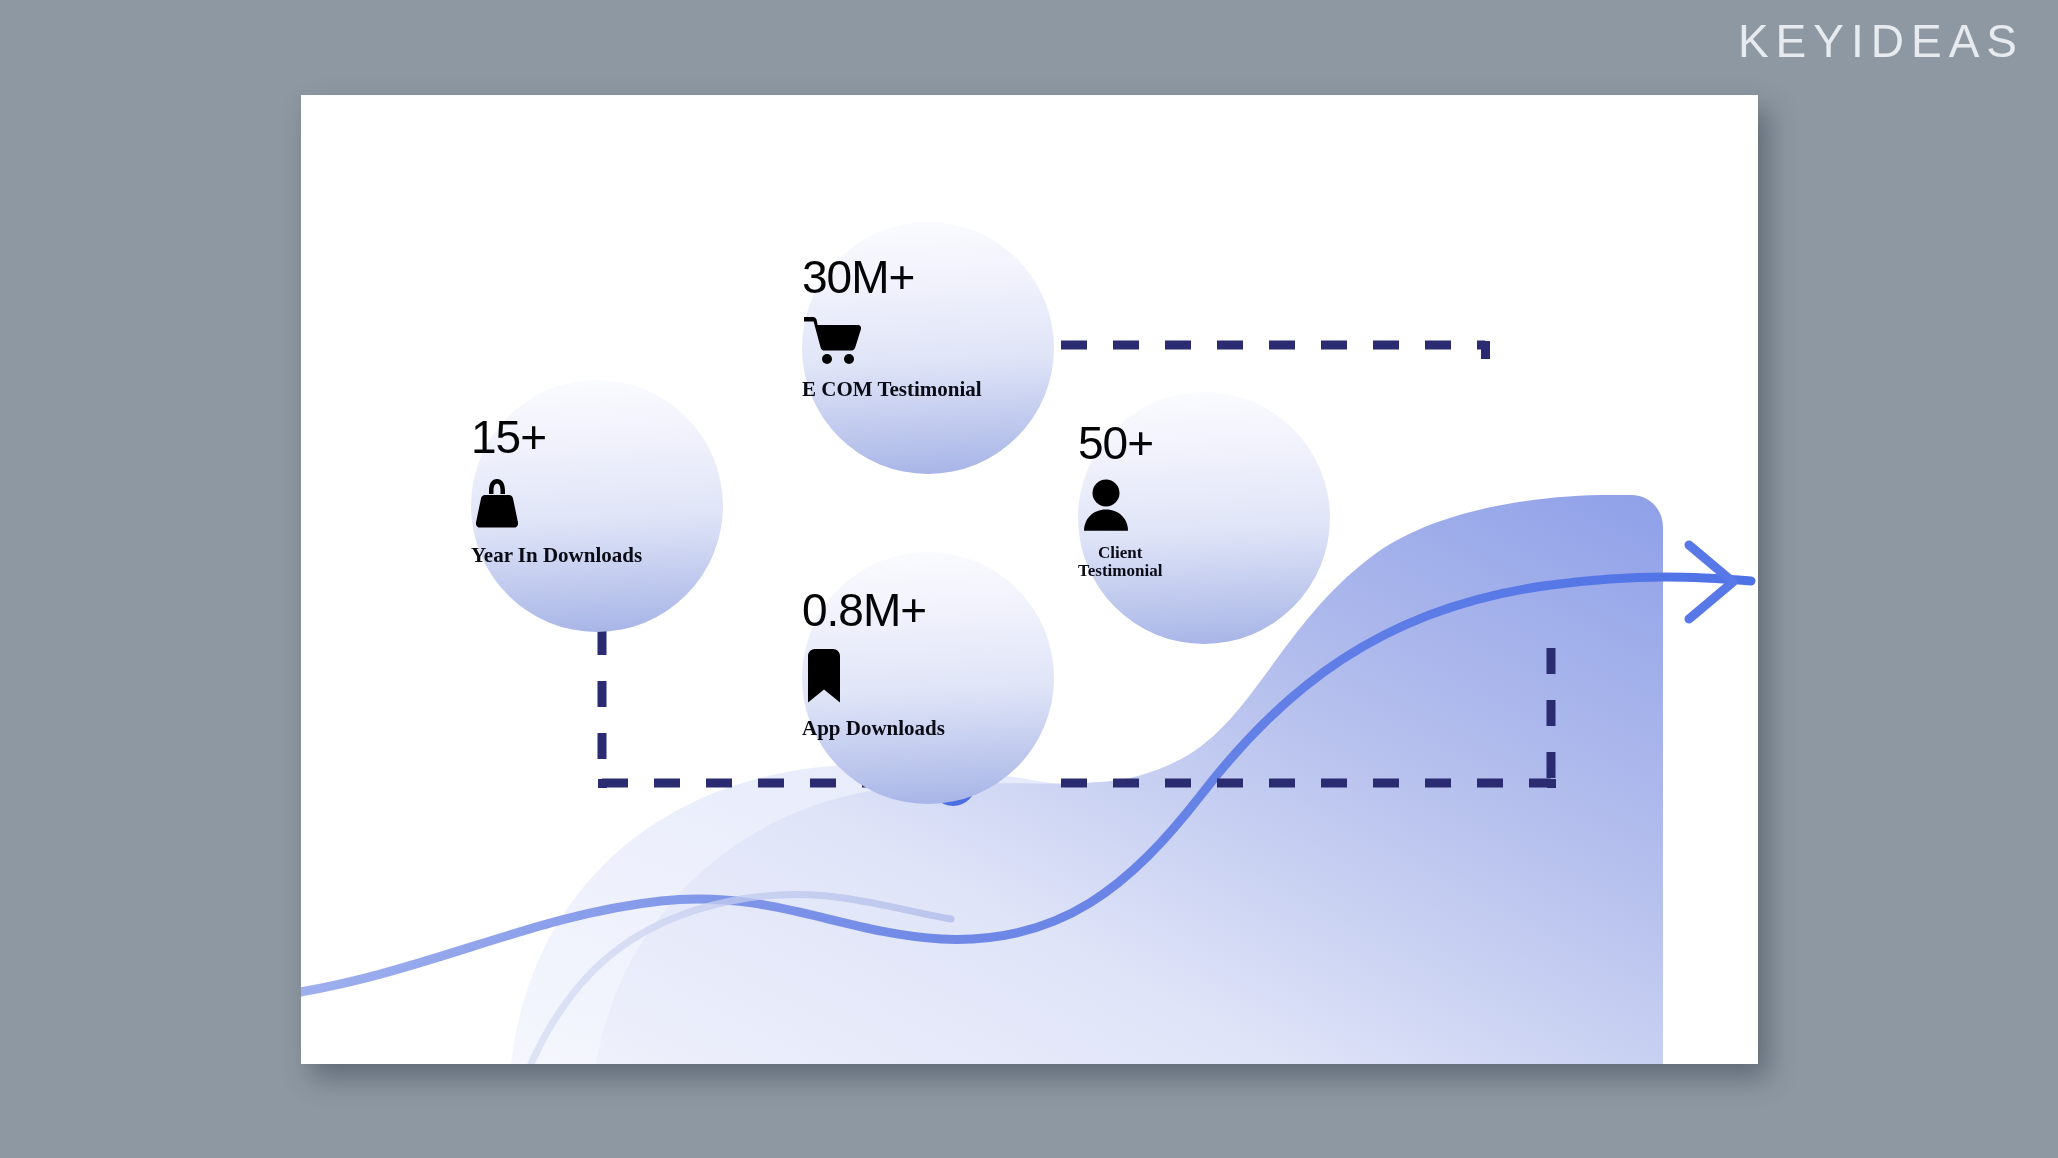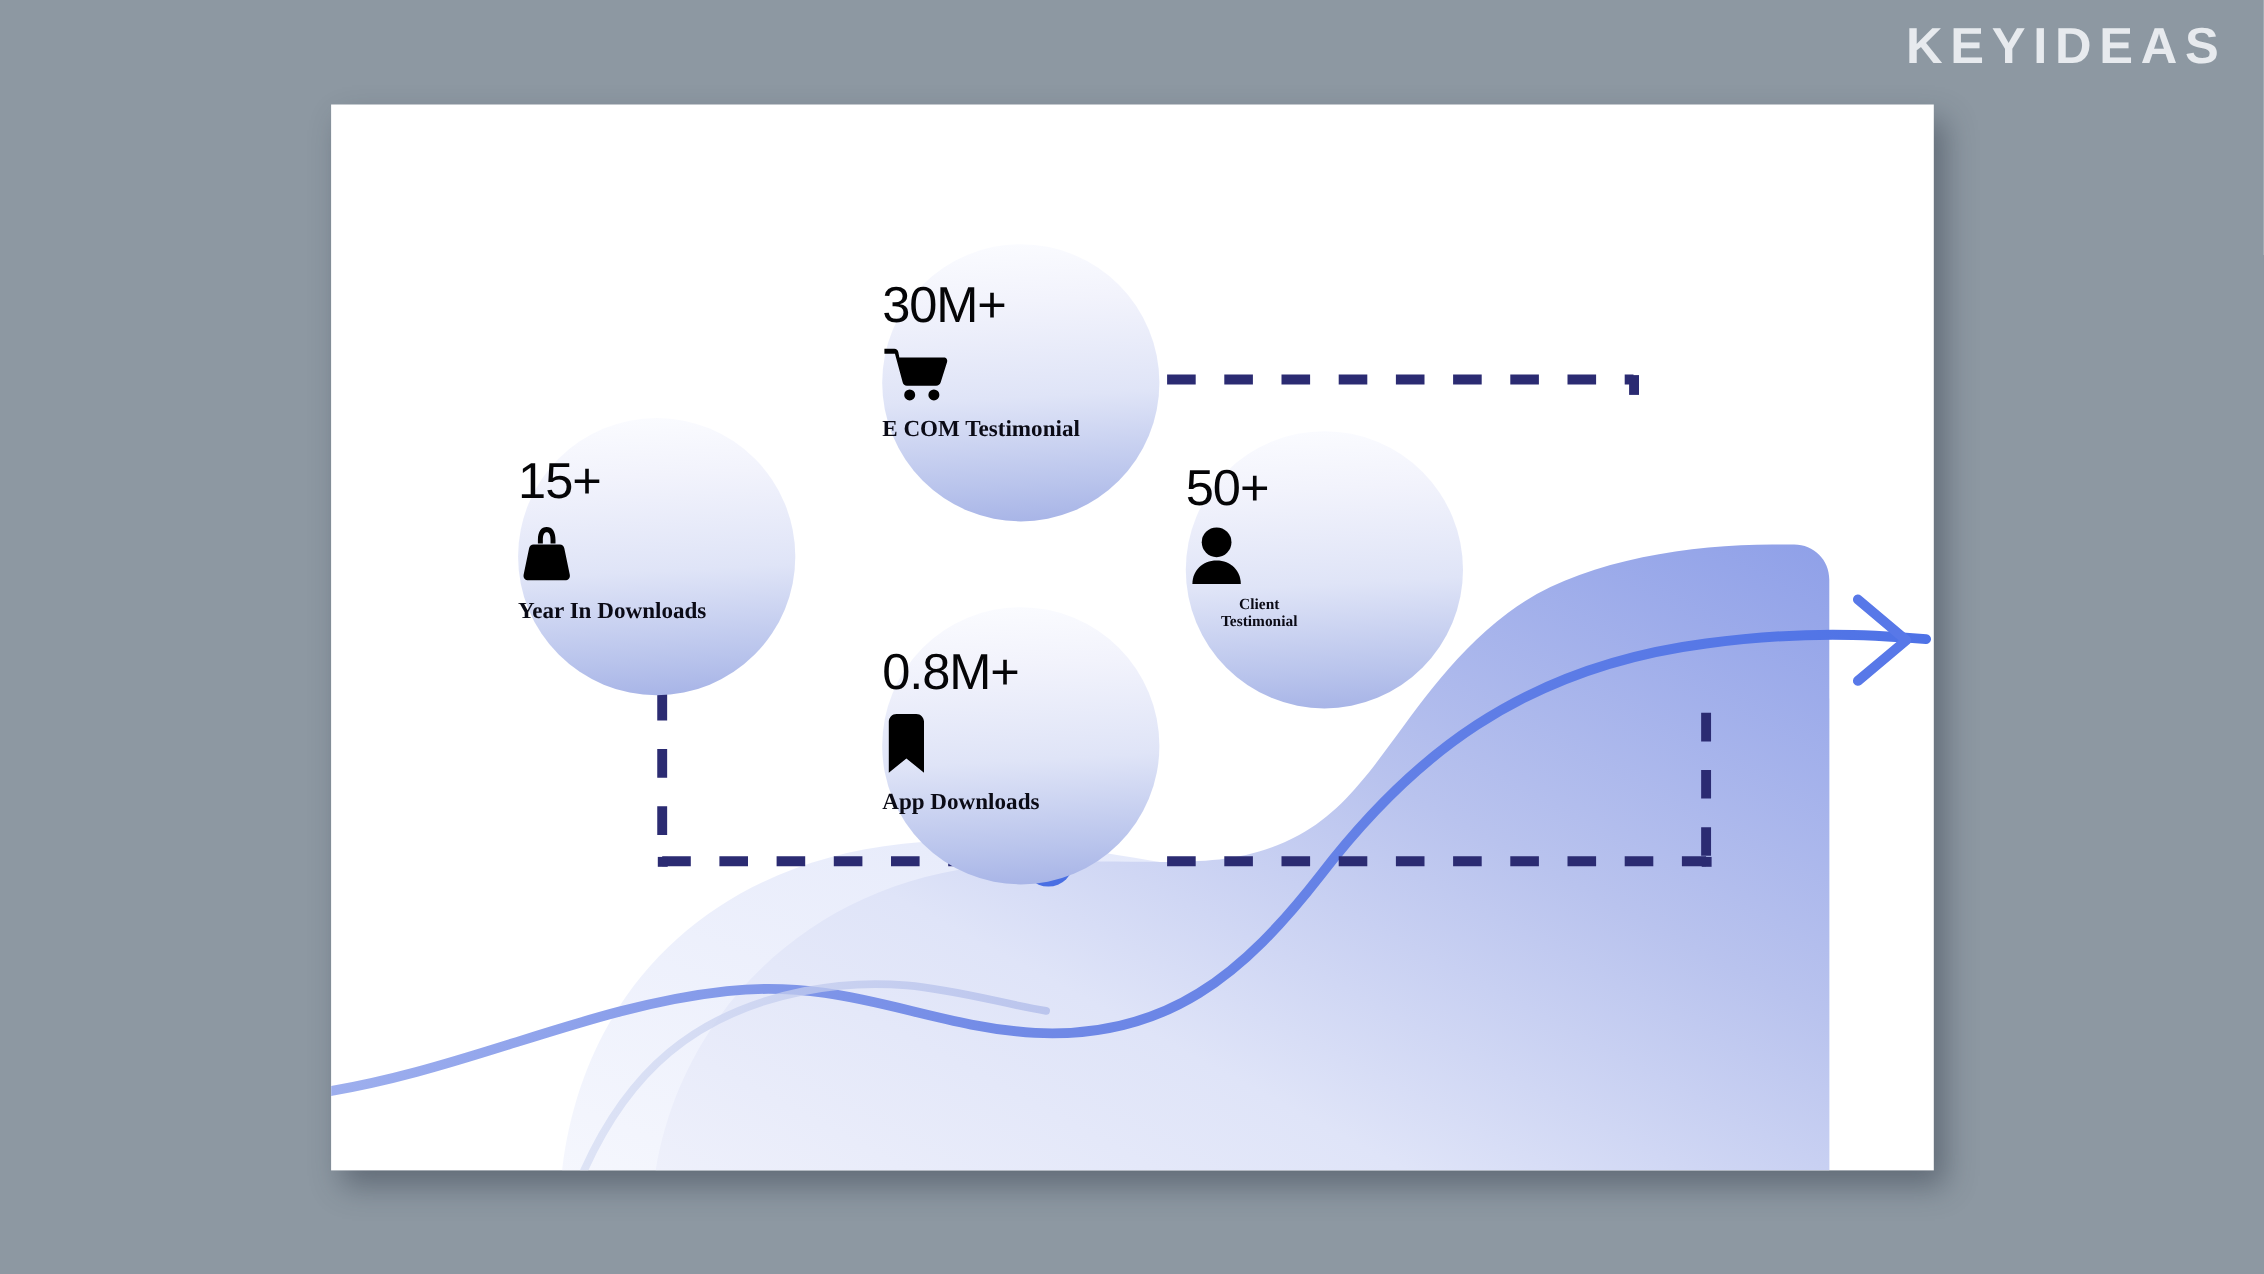--- a/index.html
+++ b/index.html
@@ -10,21 +10,21 @@
     position:relative;
   }
 
   
   #brand {
     position:absolute;
     top:14px; right:34px;
     font-family:"Liberation Sans", sans-serif;
     font-size:46px;
     letter-spacing:7px;
-    font-weight:700;
+    font-weight:400;
     color:#eef1f4;
     opacity:.93;
     user-select:none;
   }
 
   
   #card {
     position:absolute;
     left:301px; top:95px;
     width:1457px; height:969px;
@@ -76,21 +76,21 @@
   
   #c-ecom { left:501px; top:127px; width:252px; height:252px; padding-top:32px; }
   #c-ecom .value { font-size:46px; }
   #c-ecom .ico { margin-top:12px; height:54px; }
   #c-ecom .label { margin-top:12px; font-size:21px; }
 
   
   #c-client { left:777px; top:297px; width:252px; height:252px; padding-top:28px; }
   #c-client .value { font-size:46px; }
   #c-client .ico { margin-top:12px; height:56px; }
-  #c-client .label { margin-top:10px; font-size:14px;margin-left:32px; }
+  #c-client .label { margin-top:10px; font-size:17px; }
 
   
   #c-apps { left:501px; top:457px; width:252px; height:252px; padding-top:35px; }
   #c-apps .value { font-size:46px; }
   #c-apps .ico { margin-top:14px; height:58px; }
   #c-apps .label { margin-top:12px; font-size:21px; }
 </style>
 </head>
 <body>
 

